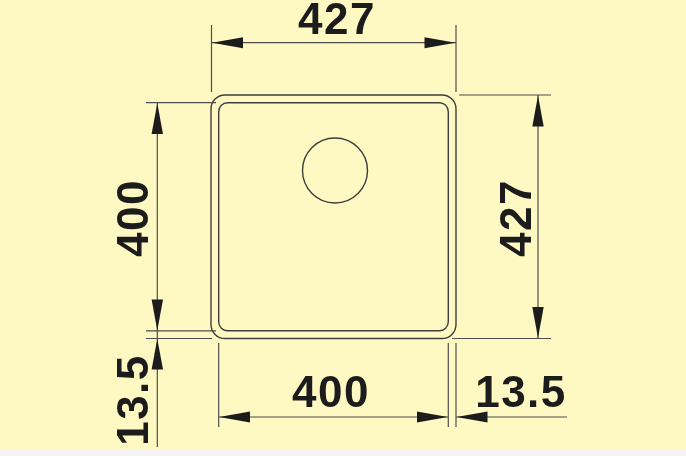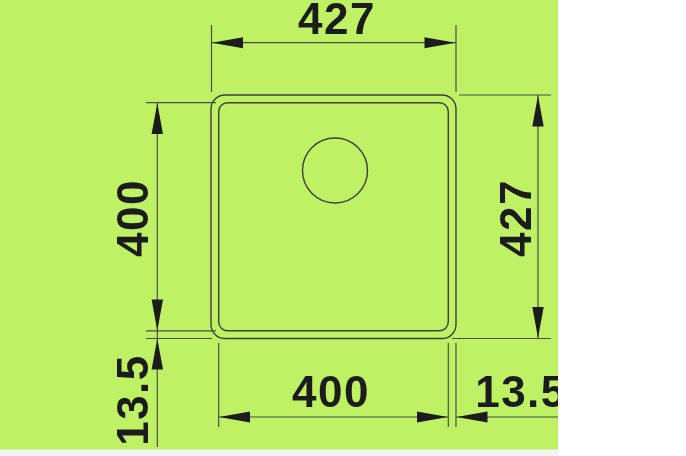--- a/index.html
+++ b/index.html
@@ -1,20 +1,20 @@
 <!DOCTYPE html>
 <html><head>
 <meta charset="utf-8">
 <style>
   html, body { margin: 0; padding: 0; background: #ffffff; }
   .stage {
     position: relative;
-    width: 558px;
+    width: 686px;
     height: 456px;
-    background: #bef264;
+    background: #fef9c3;
     overflow: hidden;
   }
   svg { display: block; }
   svg text {
     font-family: "Liberation Sans", "DejaVu Sans", sans-serif;
     font-weight: 700;
     font-size: 44px;
     letter-spacing: 1.5px;
   }
 </style>

